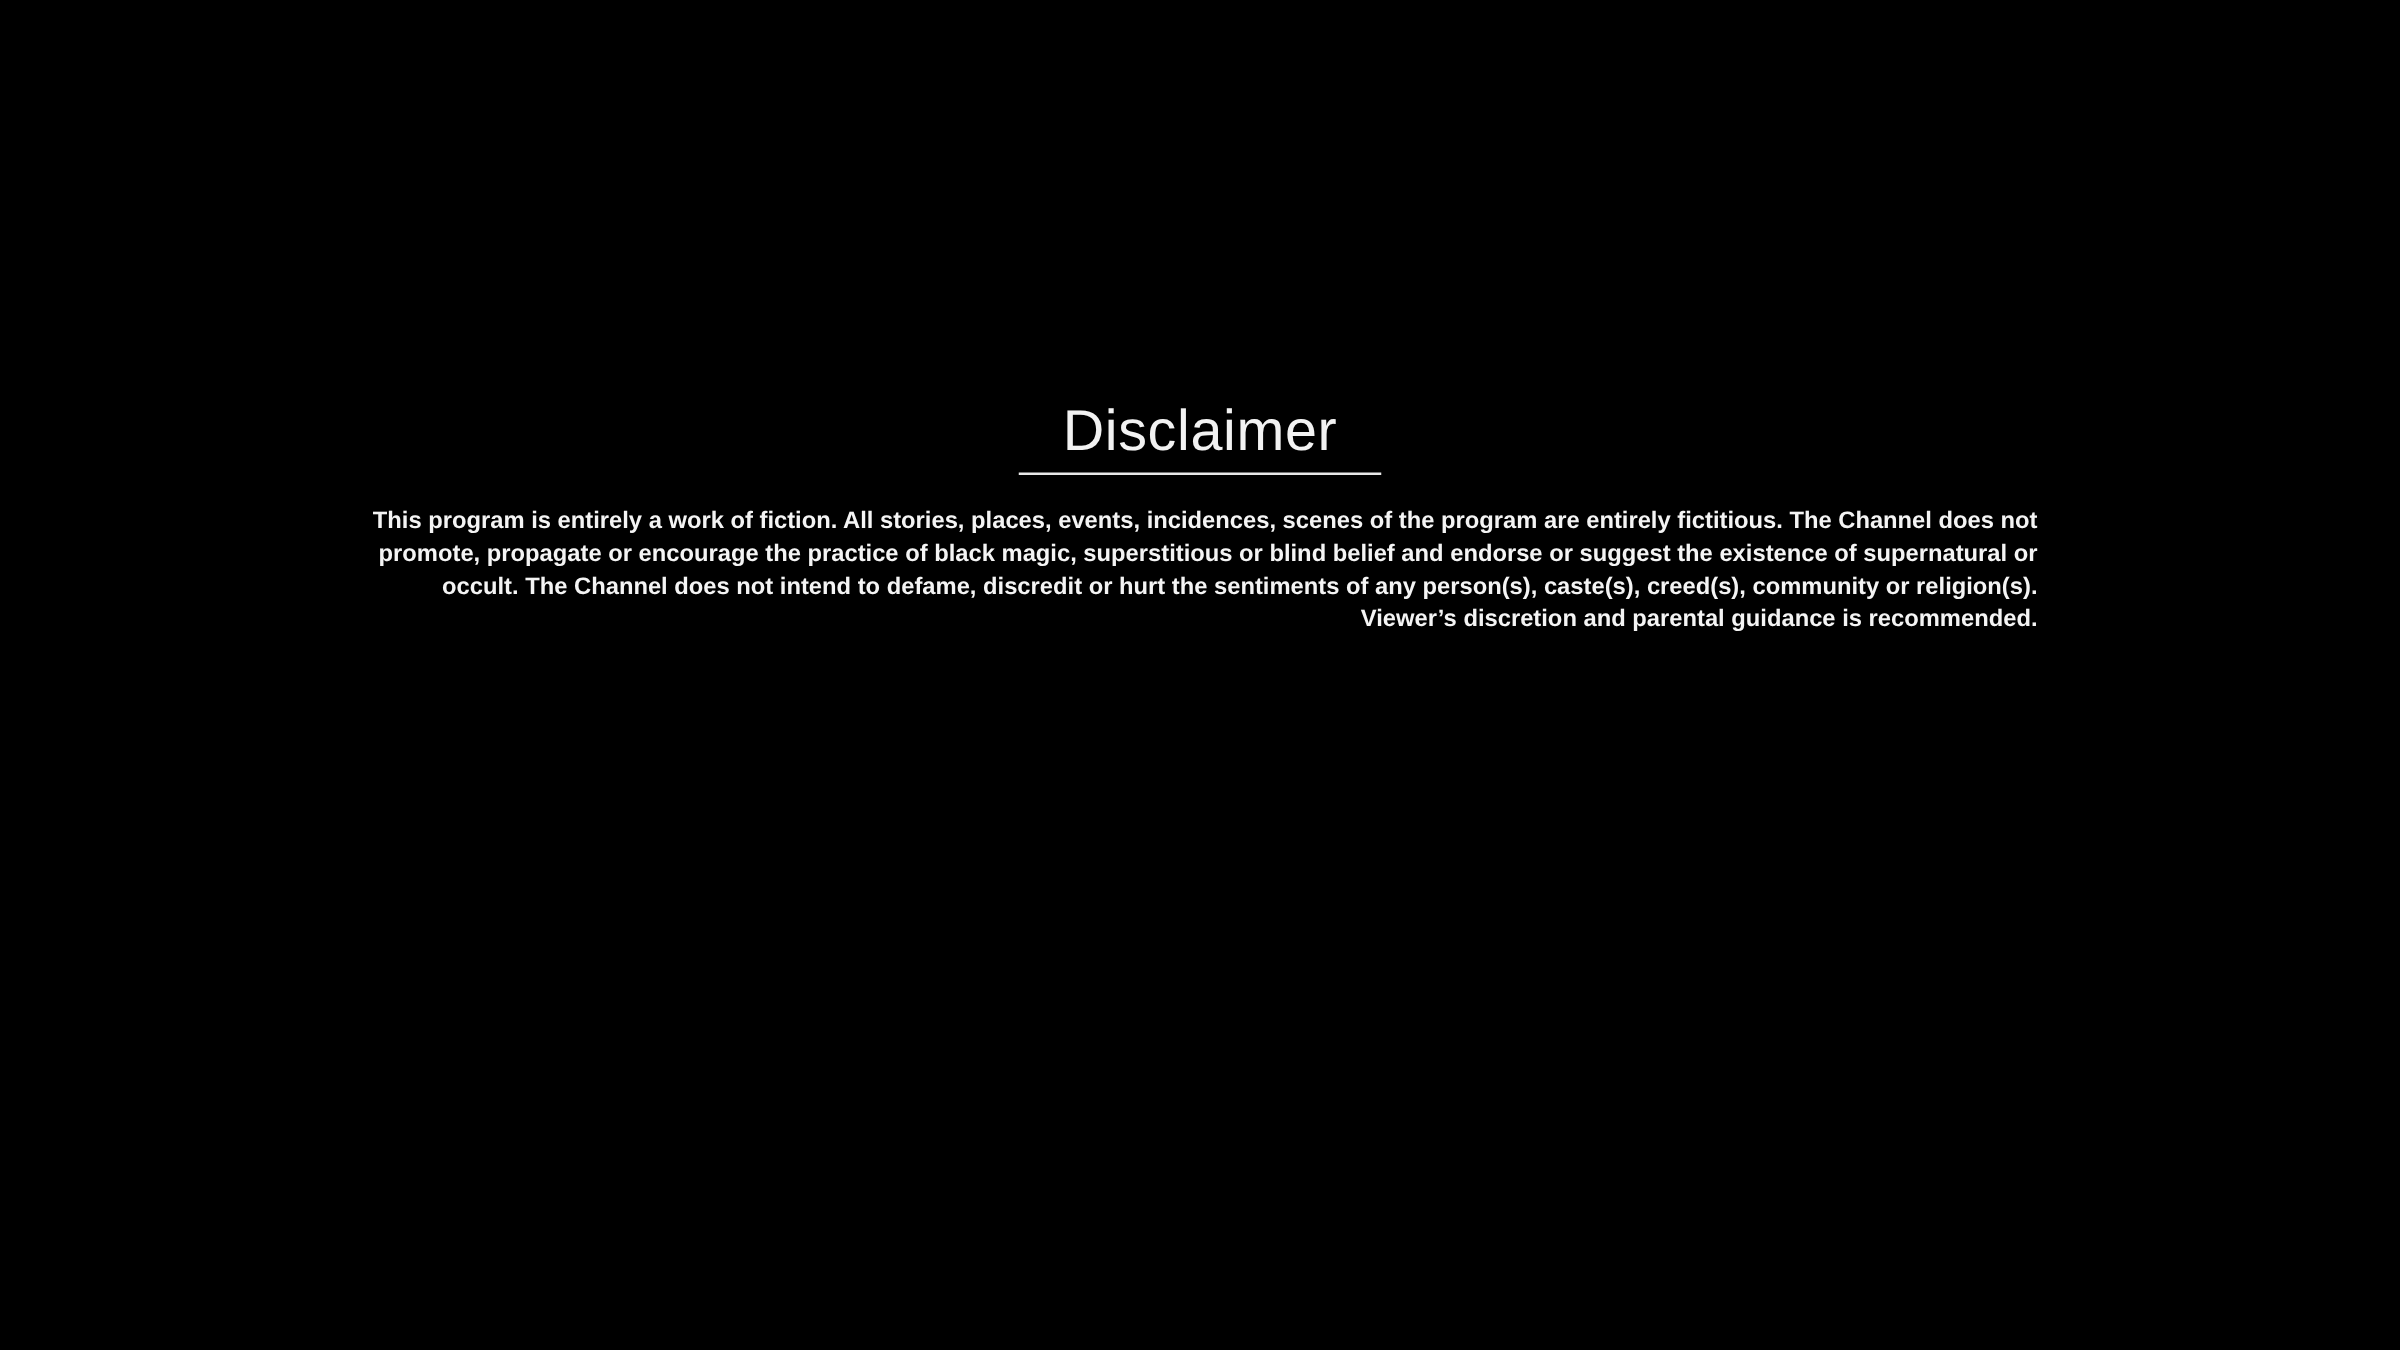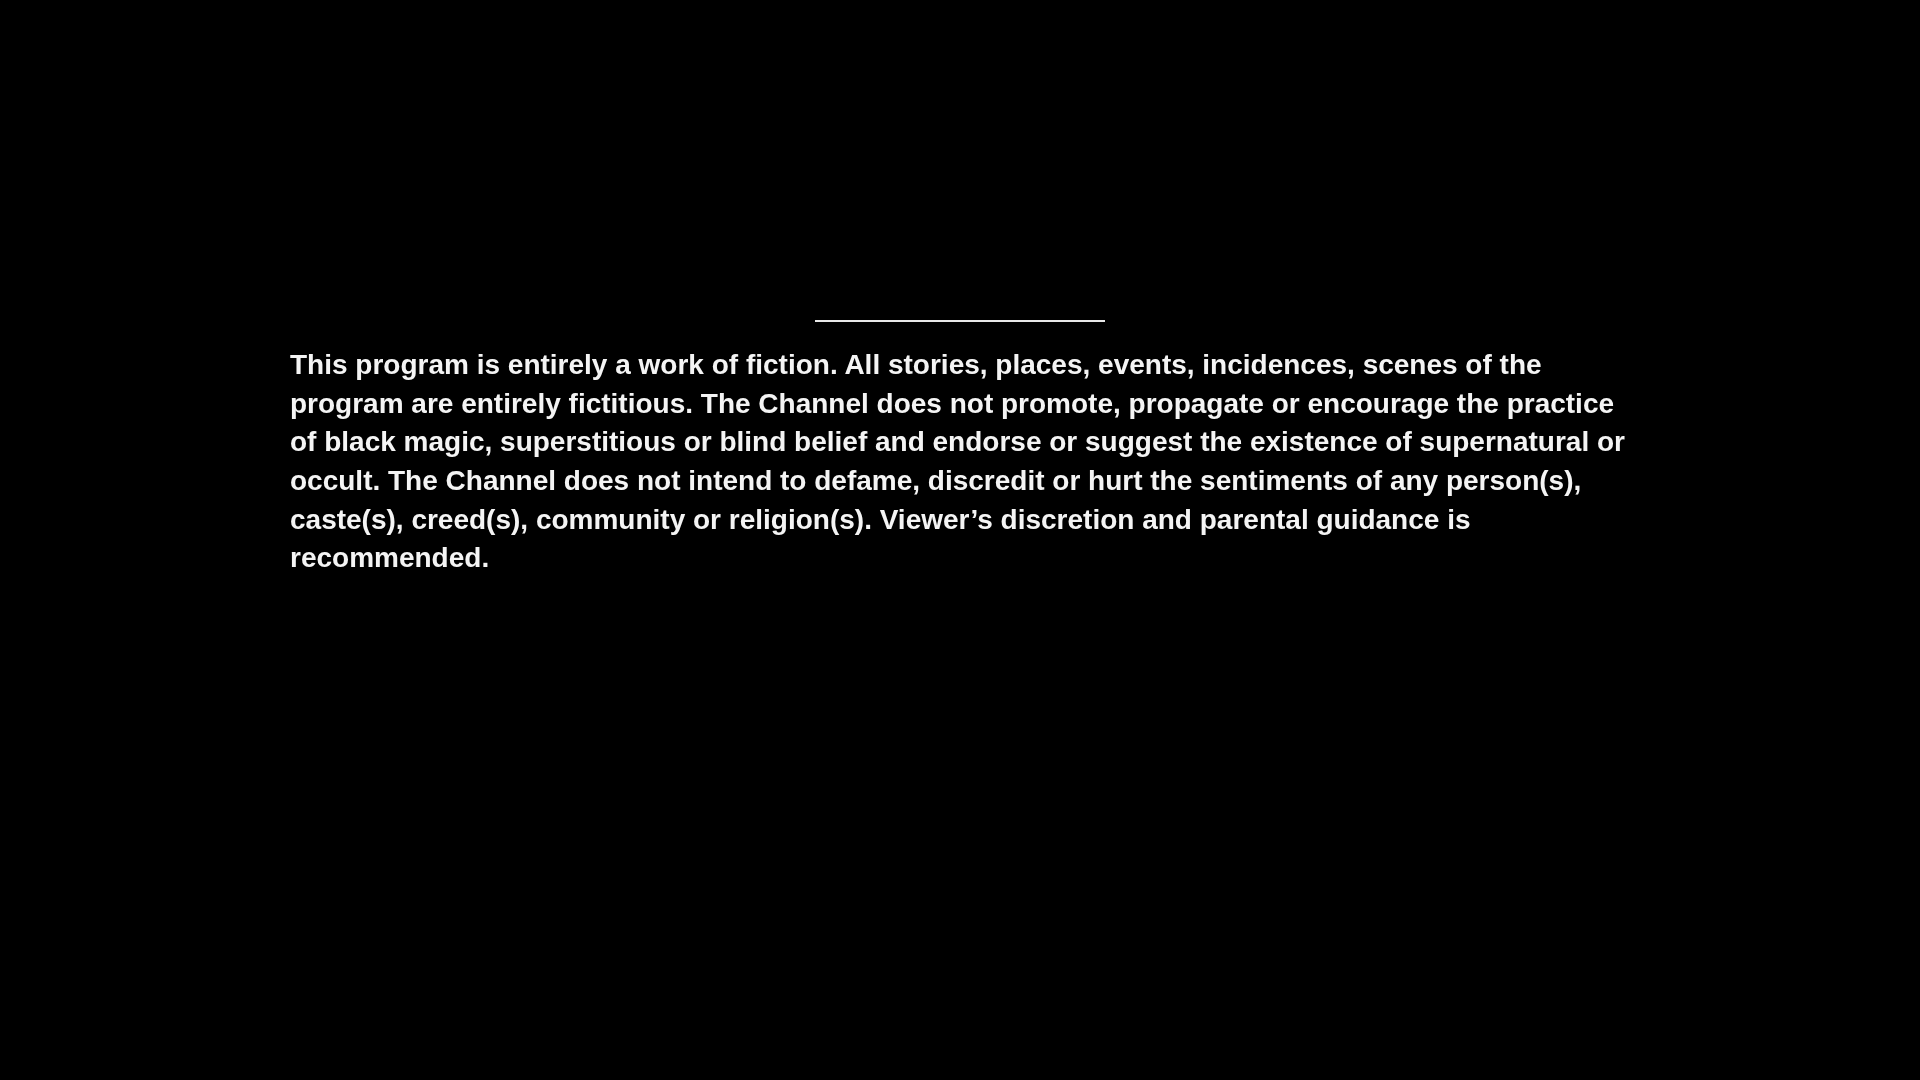--- a/index.html
+++ b/index.html
@@ -52,36 +52,37 @@
     color: #f2f2f2;
     margin: 0 0 10px 0;
   }
   .title-rule {
     width: 290px;
     height: 2px;
     background: #e8e8e8;
     margin: 0 auto 24px auto;
   }
   .disclaimer-body {
-    font-size: 28px;
+    font-size: 19px;
     font-weight: 700;
     line-height: 1.38;
     color: #f4f4f4;
     margin: 0;
     padding: 0 10px;
-    text-align: left;
+    text-align: right;
   }
 </style>
 </head>
 <body>
 
 <div class="screen">
 
   <div class="letterbox-top"></div>
 
   <div class="disclaimer-block">
+    <h1 class="disclaimer-title">Disclaimer</h1>
     <div class="title-rule"></div>
     <p class="disclaimer-body">This program is entirely a work of fiction. All stories, places, events, incidences, scenes of the program are entirely fictitious. The Channel does not promote, propagate or encourage the practice of black magic, superstitious or blind belief and endorse or suggest the existence of supernatural or occult. The Channel does not intend to defame, discredit or hurt the sentiments of any person(s), caste(s), creed(s), community or religion(s). Viewer’s discretion and parental guidance is recommended.</p>
   </div>
 
   <div class="letterbox-bottom"></div>
 
 </div>
 
 </body></html>

